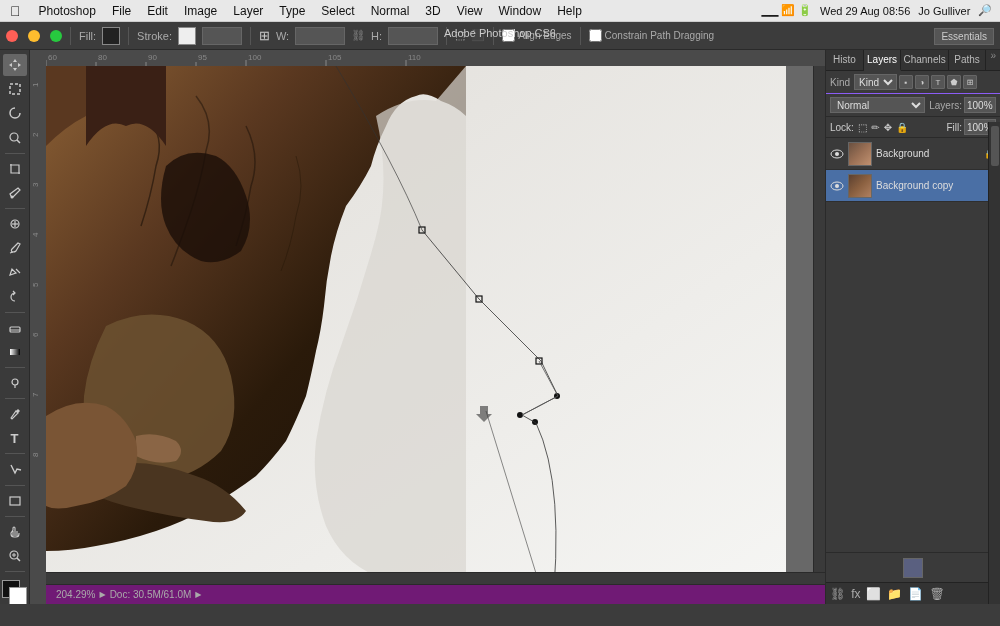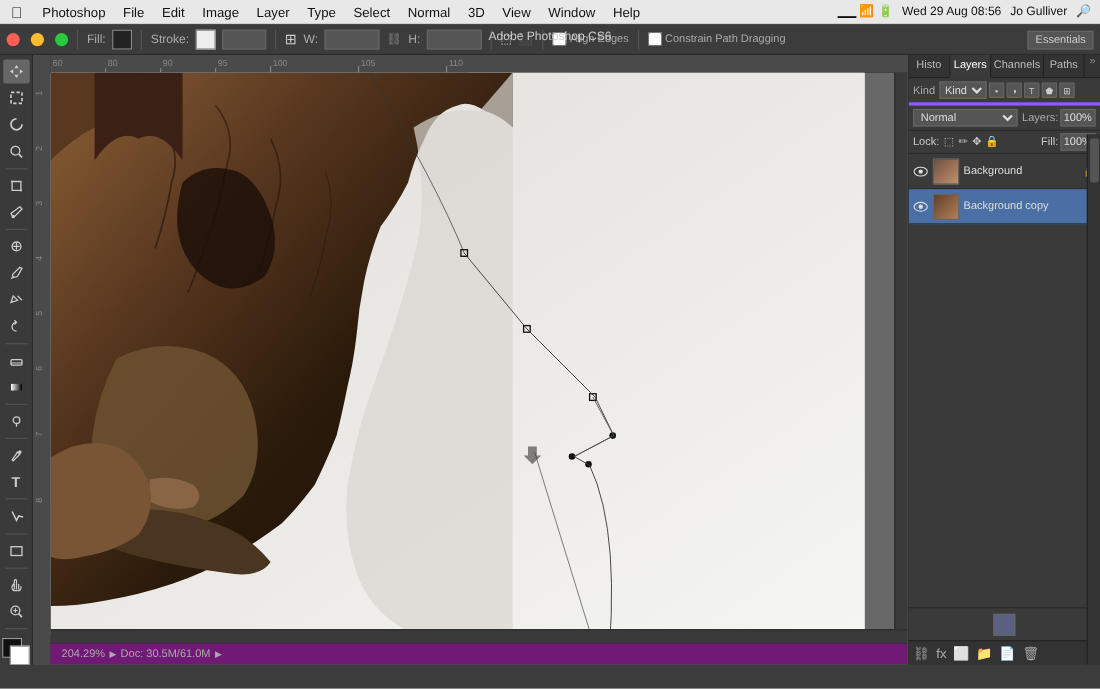--- a/index.html
+++ b/index.html
@@ -88,21 +88,21 @@
     .panel-tab {
       flex: 1; text-align: center; padding: 4px 2px; font-size: 10px;
       cursor: pointer; color: #bbb; border-right: 1px solid #222;
     }
     .panel-tab.active { background: #3a3a3a; color: #fff; border-bottom: 2px solid #3a3a3a; margin-bottom: -1px; }
     .panel-expand { padding: 0 4px; cursor: pointer; color: #888; font-size: 10px; }
     
     #layers-panel { flex: 1; display: flex; flex-direction: column; overflow: hidden; }
     .layers-search-row {
       display: flex; align-items: center; padding: 3px 4px; gap: 2px;
-      border-bottom: 3px solid #8b5cf6;
+      border-bottom: 1px solid #8b5cf6;
     }
     .kind-label { font-size: 10px; color: #aaa; margin-right: 2px; }
     .search-icons { display: flex; gap: 2px; }
     .si { width: 14px; height: 14px; background: #555; border: 1px solid #666; cursor: pointer; font-size: 8px; display: flex; align-items: center; justify-content: center; color: #ccc; border-radius: 1px; }
     .layers-mode-row {
       display: flex; align-items: center; padding: 3px 4px; gap: 4px;
       border-bottom: 1px solid #2a2a2a;
     }
     .mode-select {
       background: #555; border: 1px solid #666; color: #ddd; font-size: 10px;

